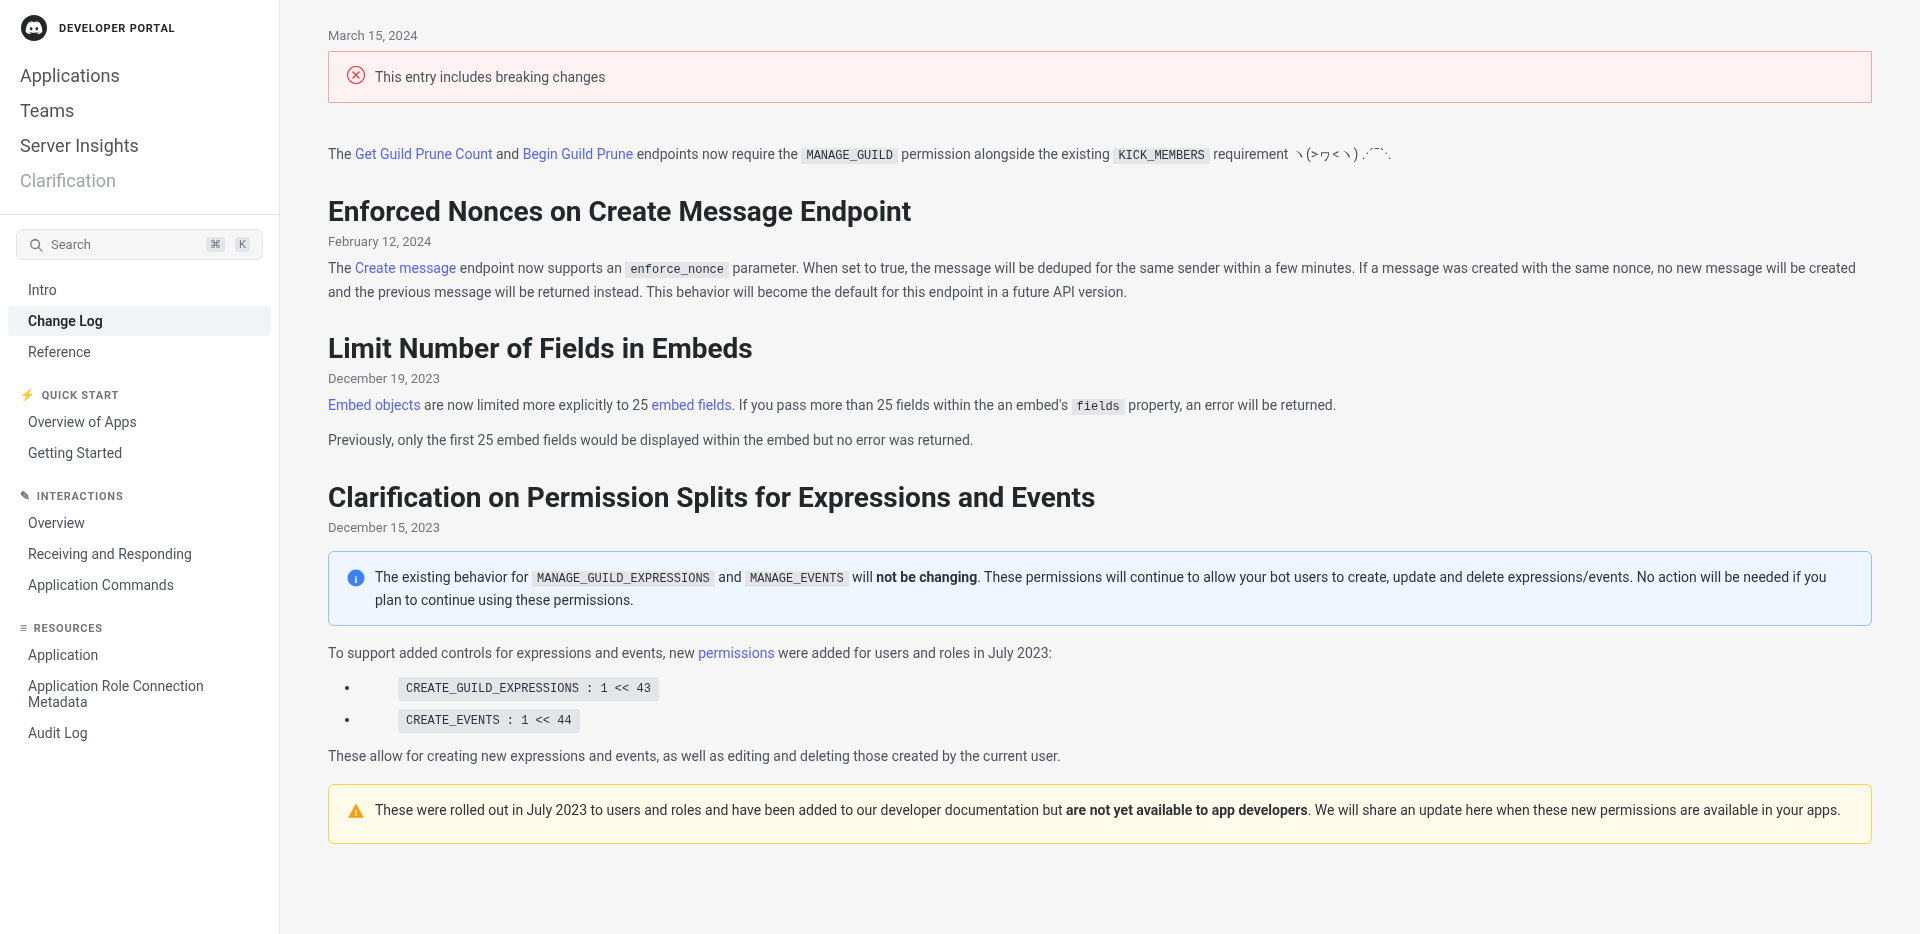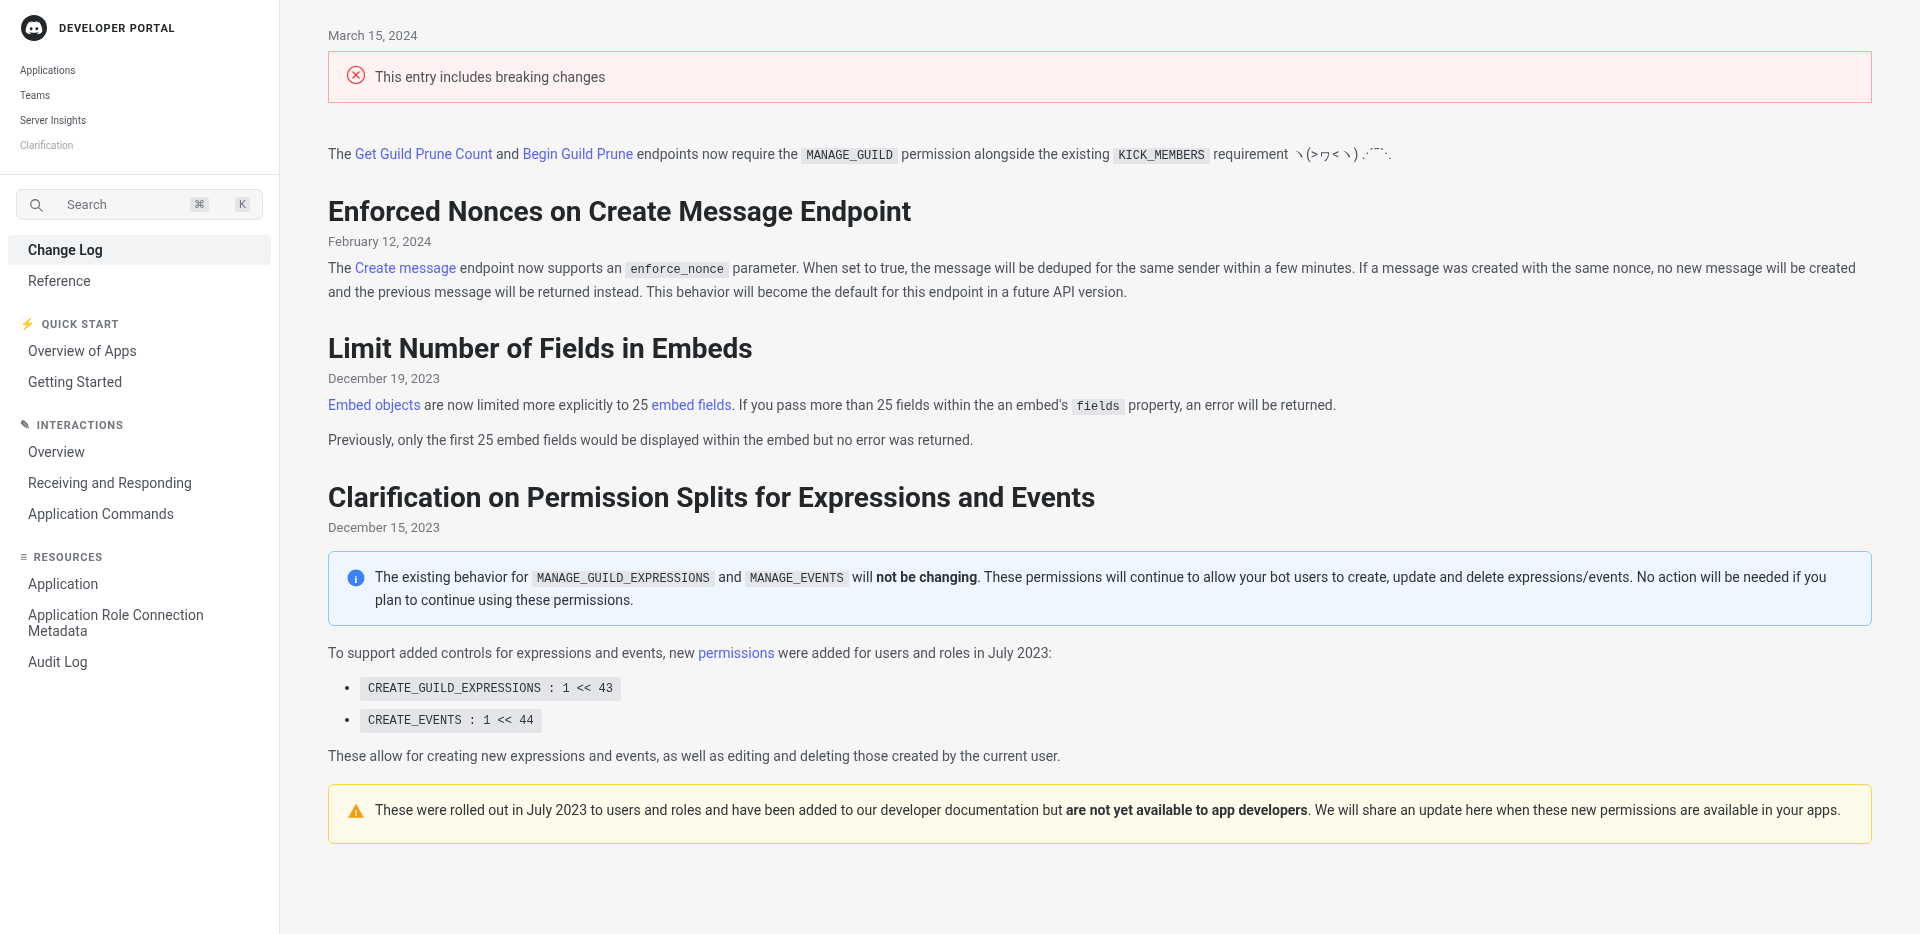--- a/index.html
+++ b/index.html
@@ -37,29 +37,29 @@
 
     .sidebar-top-nav {
       padding: 4px 0 16px 0;
       border-bottom: 1px solid #e3e5e8;
     }
 
     .sidebar-top-nav a, .sidebar-section-link {
       display: block;
       padding: 7px 20px;
       color: #4f545c;
-      font-size: 10px;
+      font-size: 18px;
       text-decoration: none;
       cursor: pointer;
     }
 
     .sidebar-search {
       display: flex;
       align-items: center;
-      gap: 24px;
+      gap: 8px;
       margin: 14px 16px 10px;
       background: #f6f6f7;
       border: 1px solid #e3e5e8;
       border-radius: 6px;
       padding: 7px 12px;
       cursor: text;
     }
     .sidebar-search-label {
       color: #72767d;
       font-size: 13px;
@@ -214,20 +214,21 @@
     }
 
     .bullet-code {
       font-family: 'Courier New', Courier, monospace;
       font-size: 12px;
       background: #e3e5e8;
       border-radius: 3px;
       padding: 3px 8px;
       color: #2e3338;
       display: inline-block;
+      margin-left: 38px;
     }
   </style>
 </head>
 <body>
 
 <div id="sidebar">
 
   <div class="sidebar-logo">
     <svg class="discord-icon" viewBox="0 0 28 28" fill="none" xmlns="http://www.w3.org/2000/svg">
       <circle cx="14" cy="14" r="13" fill="#23272a"></circle>
@@ -247,20 +248,21 @@
     <svg width="14" height="14" viewBox="0 0 16 16" fill="none" xmlns="http://www.w3.org/2000/svg">
       <circle cx="7" cy="7" r="5" stroke="#72767d" stroke-width="1.5"></circle>
       <line x1="11" y1="11" x2="15" y2="15" stroke="#72767d" stroke-width="1.5" stroke-linecap="round"></line>
     </svg>
     <span class="sidebar-search-label">Search</span>
     <span class="search-shortcut">⌘</span>
     <span class="search-shortcut">K</span>
   </div>
 
   <div class="sidebar-nav">
+    <a class="sidebar-nav-link">Intro</a>
     <a class="sidebar-nav-link active">Change Log</a>
     <a class="sidebar-nav-link">Reference</a>
   </div>
 
   <div class="sidebar-nav">
     <div class="sidebar-section-header">
       <span style="font-size:12px;">⚡</span>
       <span>QUICK START</span>
     </div>
     <a class="sidebar-nav-link">Overview of Apps</a>

